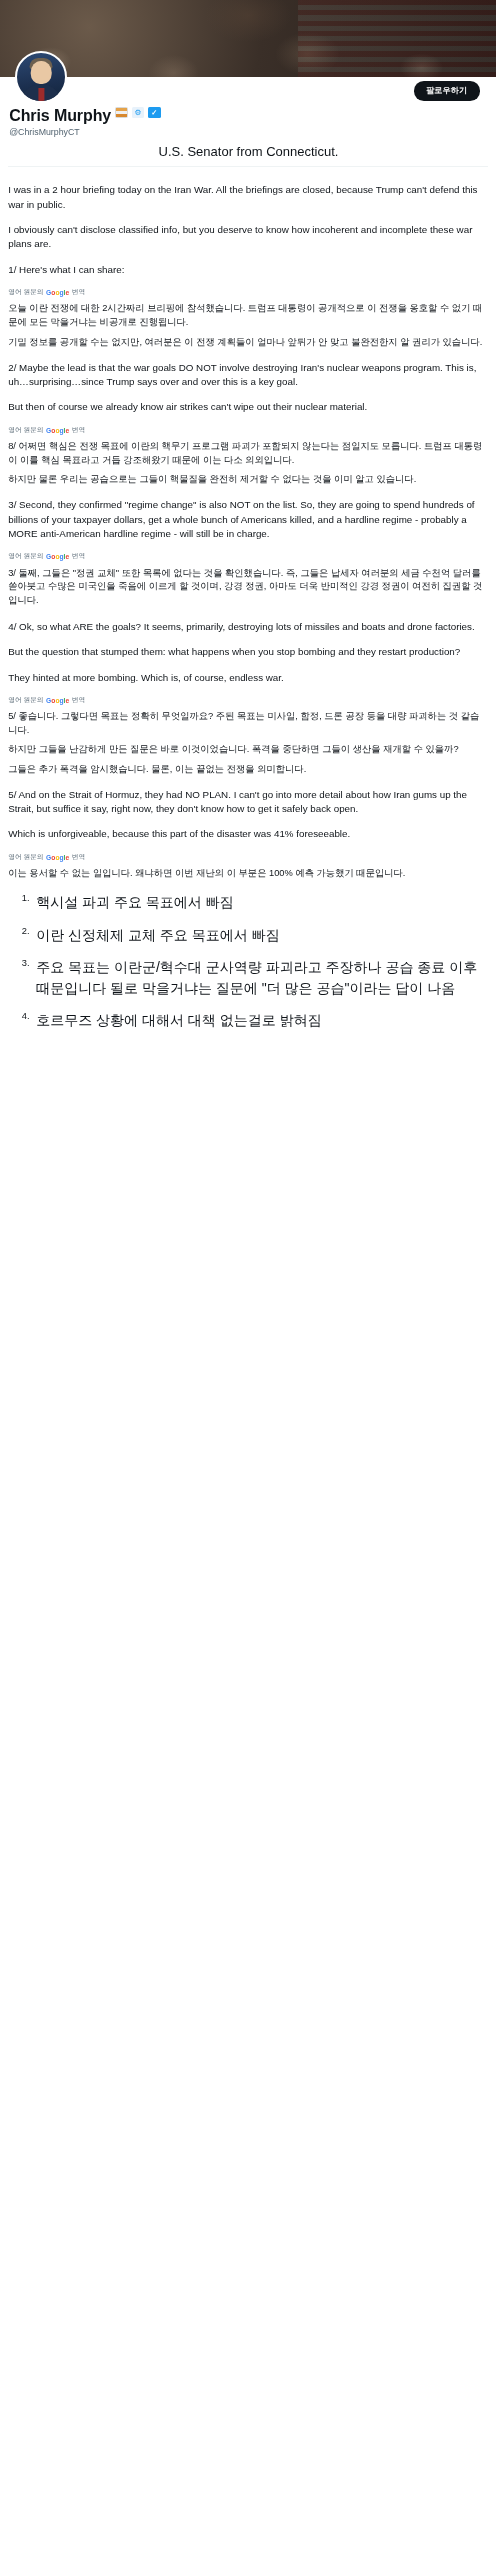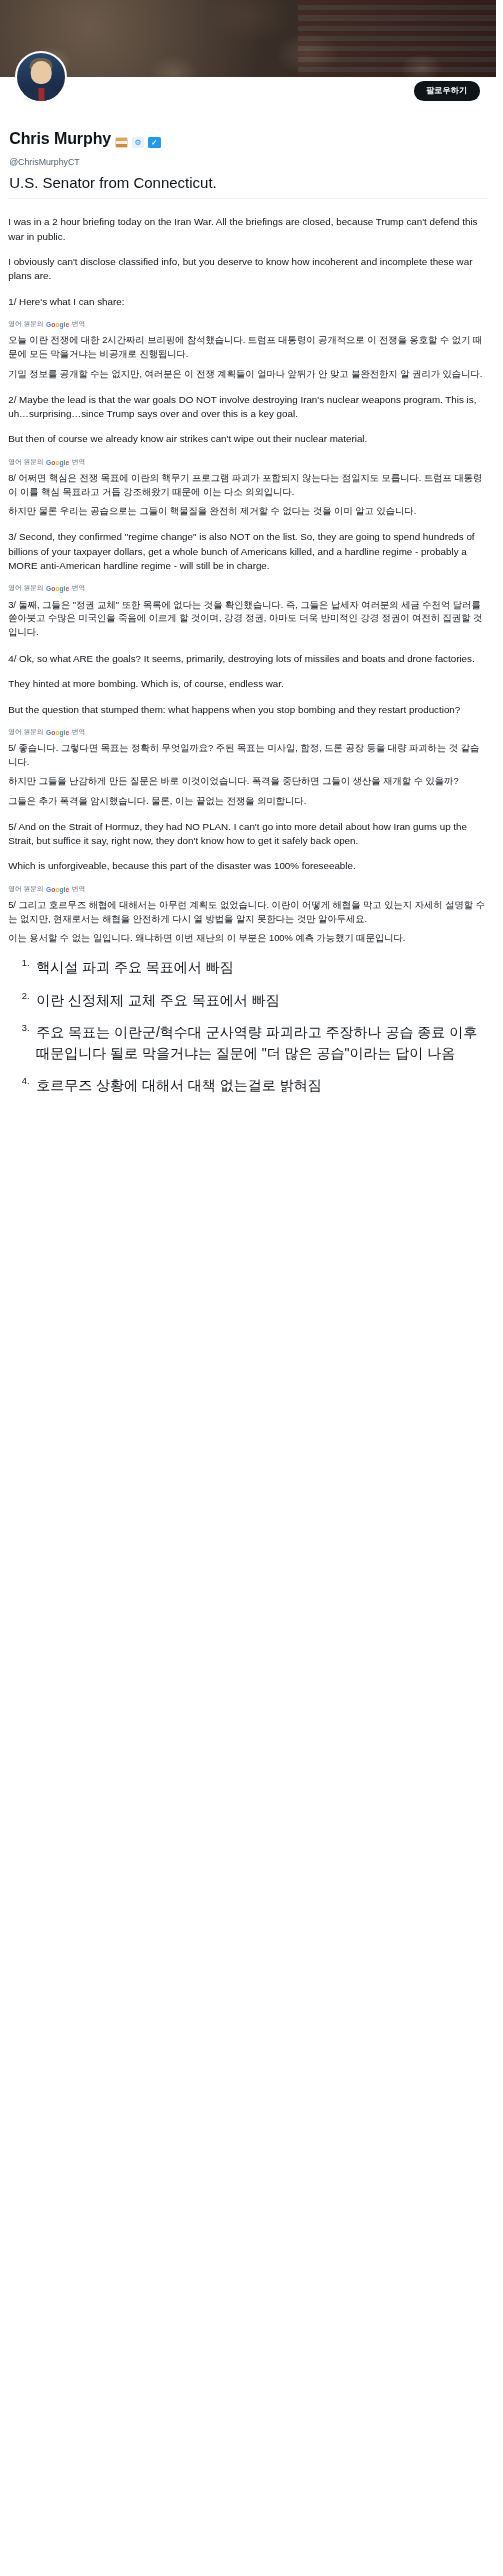--- a/index.html
+++ b/index.html
@@ -123,23 +123,23 @@
     font-weight: bold;
     display: flex;
     align-items: center;
     justify-content: center;
     cursor: pointer;
     border: none;
   }
 
   .name-row {
     display: flex;
-    align-items: flex-end;
+    align-items: flex-start;
     gap: 4.1px;
-    margin-top: 23px;
+    margin-top: 0;
     padding-left: 1px;
   }
   .display-name {
     font-size: 16px;
     font-weight: bold;
     letter-spacing: -0.1px;
     color: #0f1419;
   }
   .badge {
     width: 12.4px;
@@ -154,28 +154,29 @@
   .badge-flag {
     background: linear-gradient(to bottom, #e5a34a 0 34%, #f0f0f0 34% 67%, #d8892f 67% 100%);
     border: 0.5px solid #d9d9d9;
   }
   .badge-gear { background: #e8f2fb; color: #1d9bf0; font-size: 7.7px; }
   .badge-blue { background: #1d9bf0; color: #ffffff; font-size: 7.2px; font-weight: bold; }
 
   .handle {
     font-size: 8.8px;
     color: #536471;
-    margin-top: 9px;
+    margin-top: 2px;
     padding-left: 1px;
   }
   .bio {
-    font-size: 15px;
+    font-size: 13px;
     color: #0f1419;
     margin-top: 7.2px;
     padding-left: 1px;
+    text-align: center;
   }
 
   .divider {
     height: 0.5px;
     background: #eff3f4;
     margin: 7.2px 0 0 0;
   }
 
   
   .thread {
@@ -319,52 +320,51 @@
           <span class="r1">o</span>
           <span class="y1">o</span>
           <span class="b2">g</span>
           <span class="g1">l</span>
           <span class="r2">e</span>
         </span>
         <span>번역</span>
       </div>
       <p class="translated">3/ 둘째, 그들은 "정권 교체" 또한 목록에 없다는 것을 확인했습니다. 즉, 그들은 납세자 여러분의 세금 수천억 달러를 쏟아붓고 수많은 미국인을 죽음에 이르게 할 것이며, 강경 정권, 아마도 더욱 반미적인 강경 정권이 여전히 집권할 것입니다.</p>
       <p class="para">4/ Ok, so what ARE the goals? It seems, primarily, destroying lots of missiles and boats and drone factories.</p>
+      <p class="para">But the question that stumped them: what happens when you stop bombing and they restart production?</p>
       <p class="para">They hinted at more bombing. Which is, of course, endless war.</p>
-      <p class="para">But the question that stumped them: what happens when you stop bombing and they restart production?</p>
       <div class="translate-bar">
         <span>영어 원문의</span>
         <span class="g">
           <span class="b1">G</span>
           <span class="r1">o</span>
           <span class="y1">o</span>
           <span class="b2">g</span>
           <span class="g1">l</span>
           <span class="r2">e</span>
         </span>
         <span>번역</span>
       </div>
       <p class="translated">5/ 좋습니다. 그렇다면 목표는 정확히 무엇일까요? 주된 목표는 미사일, 함정, 드론 공장 등을 대량 파괴하는 것 같습니다.</p>
       <p class="translated">하지만 그들을 난감하게 만든 질문은 바로 이것이었습니다. 폭격을 중단하면 그들이 생산을 재개할 수 있을까?</p>
       <p class="translated">그들은 추가 폭격을 암시했습니다. 물론, 이는 끝없는 전쟁을 의미합니다.</p>
       <p class="para">5/ And on the Strait of Hormuz, they had NO PLAN. I can't go into more detail about how Iran gums up the Strait, but suffice it say, right now, they don't know how to get it safely back open.</p>
-      <p class="para">Which is unforgiveable, because this part of the disaster was 100% foreseeable.</p>
-      <div class="translate-bar">
-        <span>영어 원문의</span>
-        <span class="g">
-          <span class="b1">G</span>
-          <span class="r1">o</span>
-          <span class="y1">o</span>
-          <span class="b2">g</span>
-          <span class="g1">l</span>
-          <span class="r2">e</span>
-        </span>
-        <span>번역</span>
-      </div>
-      <p class="translated">5/ 그리고 호르무즈 해협에 대해서는 아무런 계획도 없었습니다. 이란이 어떻게 해협을 막고 있는지 자세히 설명할 수는 없지만, 현재로서는 해협을 안전하게 다시 열 방법을 알지 못한다는 것만 알아두세요.</p>
+      <p class="para">Which is unforgiveable, because this part of the disaster was 41% foreseeable.</p>
+      <div class="translate-bar">
+        <span>영어 원문의</span>
+        <span class="g">
+          <span class="b1">G</span>
+          <span class="r1">o</span>
+          <span class="y1">o</span>
+          <span class="b2">g</span>
+          <span class="g1">l</span>
+          <span class="r2">e</span>
+        </span>
+        <span>번역</span>
+      </div>
       <p class="translated">이는 용서할 수 없는 일입니다. 왜냐하면 이번 재난의 이 부분은 100% 예측 가능했기 때문입니다.</p>
       <ul class="numbered">
         <li>핵시설 파괴 주요 목표에서 빠짐</li>
         <li>이란 신정체제 교체 주요 목표에서 빠짐</li>
         <li>주요 목표는 이란군/혁수대 군사역량 파괴라고 주장하나 공습 종료 이후 때문입니다 될로 막을거냐는 질문에 "더 많은 공습"이라는 답이 나옴</li>
         <li>호르무즈 상황에 대해서 대책 없는걸로 밝혀짐</li>
       </ul>
     </div>
 
 </div>

